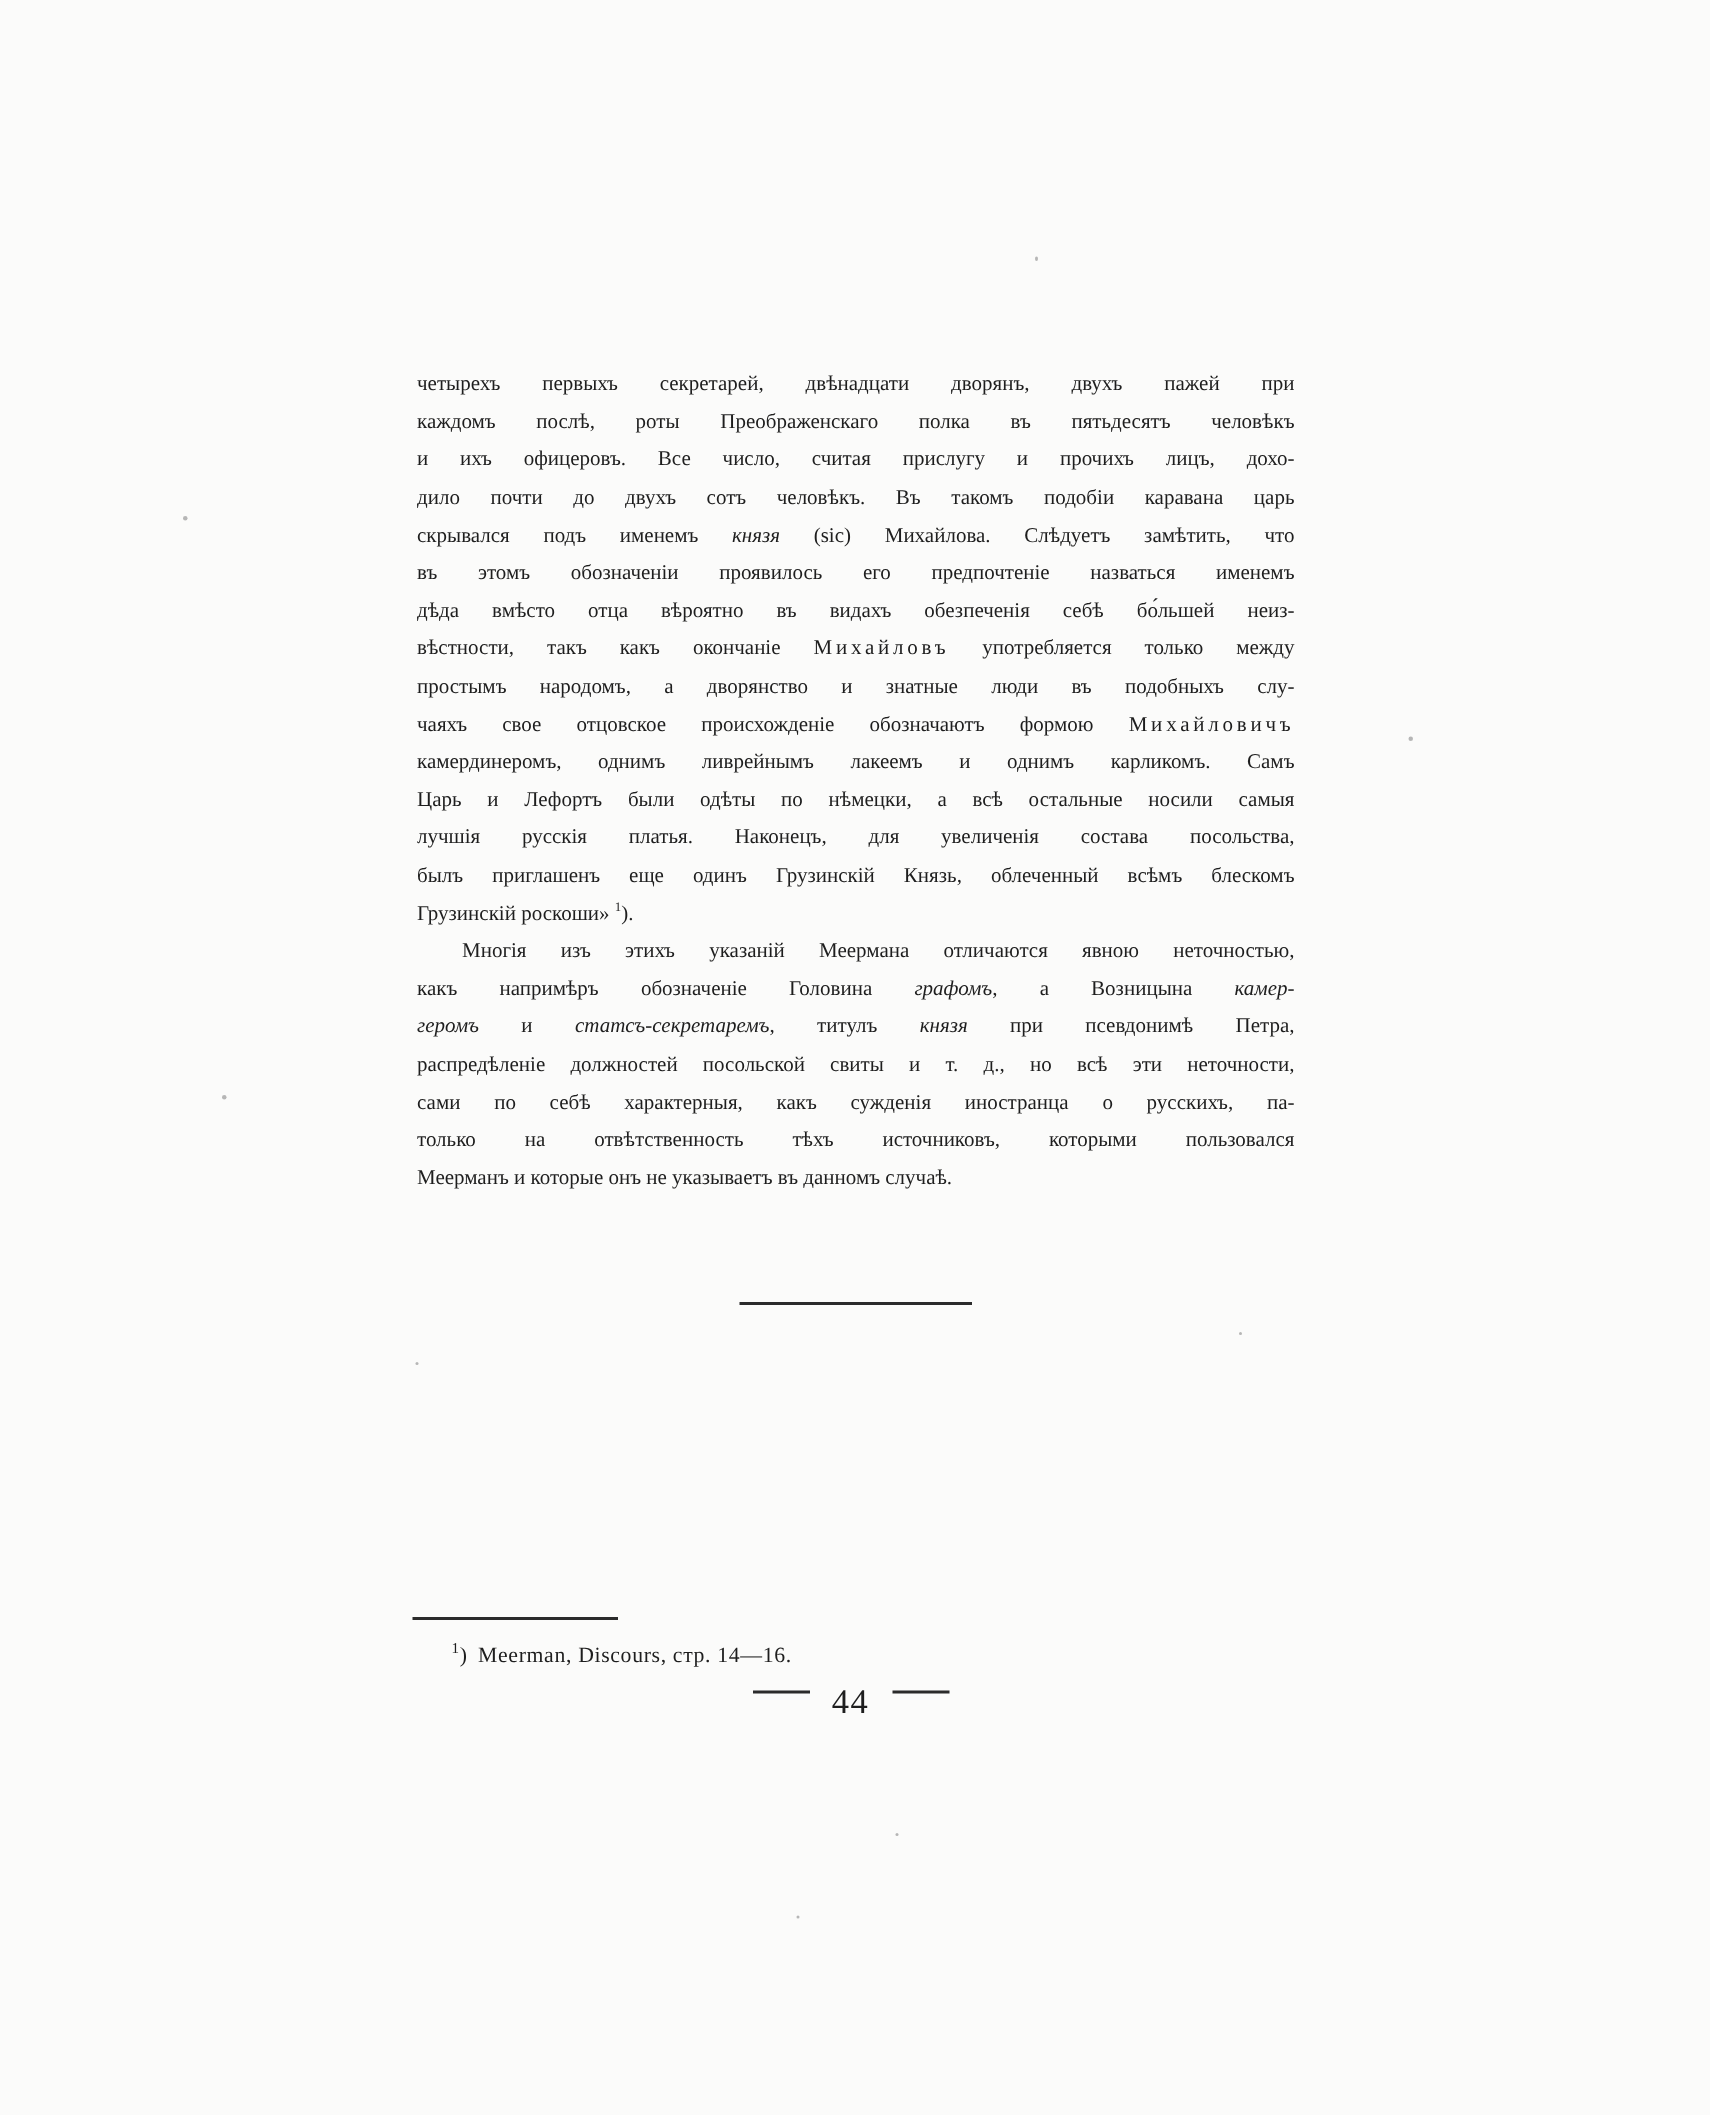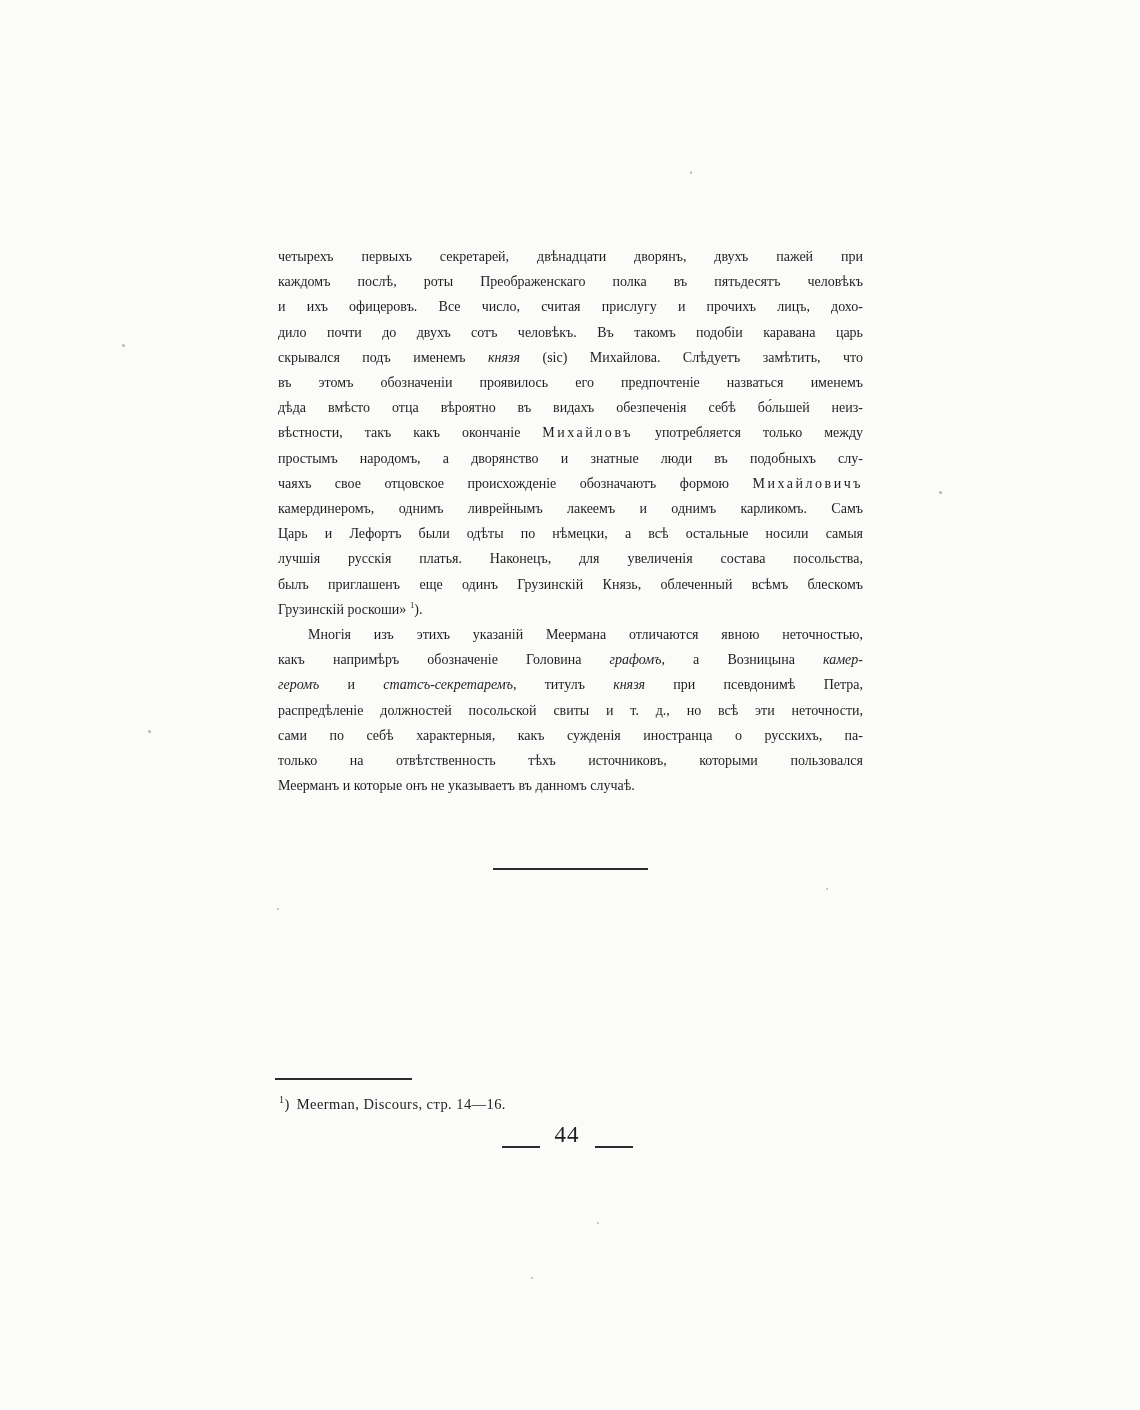--- a/index.html
+++ b/index.html
@@ -21,28 +21,28 @@
   .line.last{text-align-last:left;}
   .line.indent{text-indent:30px;}
   .seg-n{font-style:normal;}
   .seg-i{font-style:italic;}
   .seg-sp{letter-spacing:.18em;}
   .seg-sup{vertical-align:super;font-size:.62em;line-height:0;}
   .rule{position:absolute;height:2px;background:var(--rule);}
   .separator-rule{left:493px;top:868px;width:155px;}
   .footnote-rule{left:275px;top:1078px;width:137px;}
   .footnote{
-    position:absolute;left:279px;top:1094px;
+    position:absolute;left:301px;top:1094px;
     font-size:14.5px;line-height:20px;letter-spacing:.03em;text-align:right;
   }
   .footnote .fn-marker{vertical-align:super;font-size:10px;line-height:0;}
   .footnote .fn-text{margin-left:7px;}
   .pagenum-row{
     position:absolute;left:0;top:1122px;width:1134px;
-    display:flex;align-items:flex-end;justify-content:center;gap:15px;
+    display:flex;align-items:flex-start;justify-content:center;gap:15px;
   }
   .pagenum-dash{width:38px;height:2px;background:var(--rule);margin-top:5px;}
   .pagenum{font-size:23px;letter-spacing:1px;}
   .speck{position:absolute;border-radius:50%;background:#7d7d7d;opacity:.55;}
 </style>
 </head>
 <body>
 
 <div>
 

